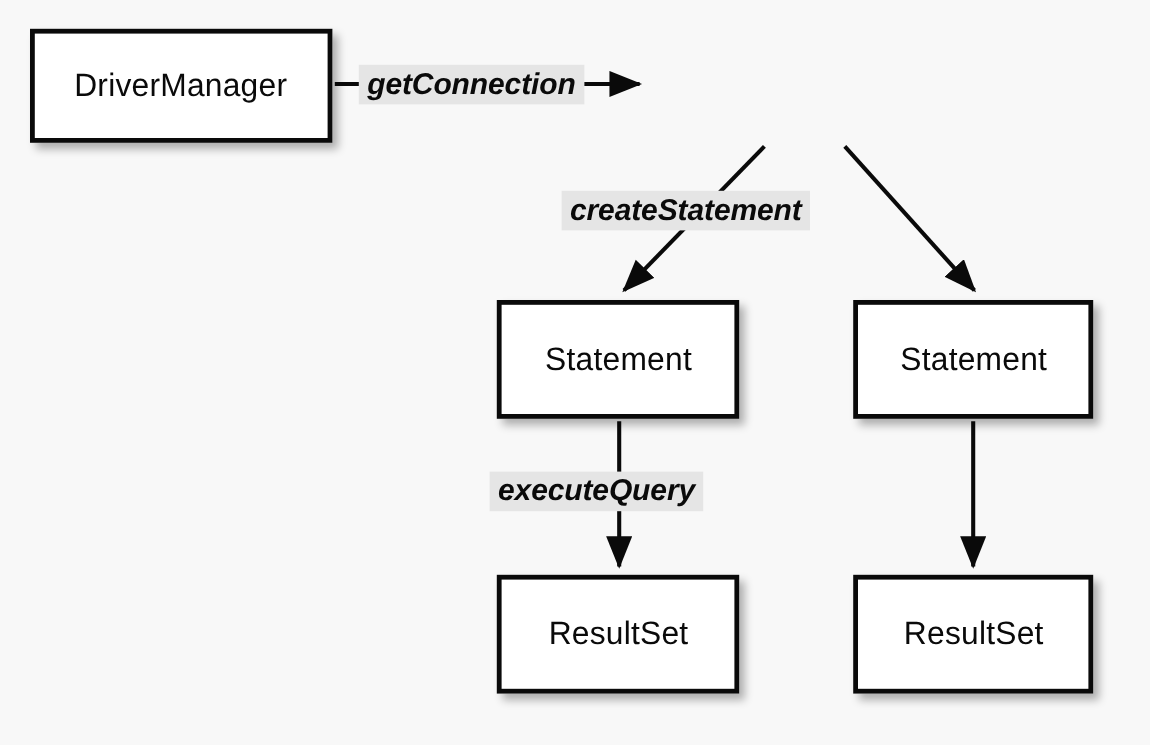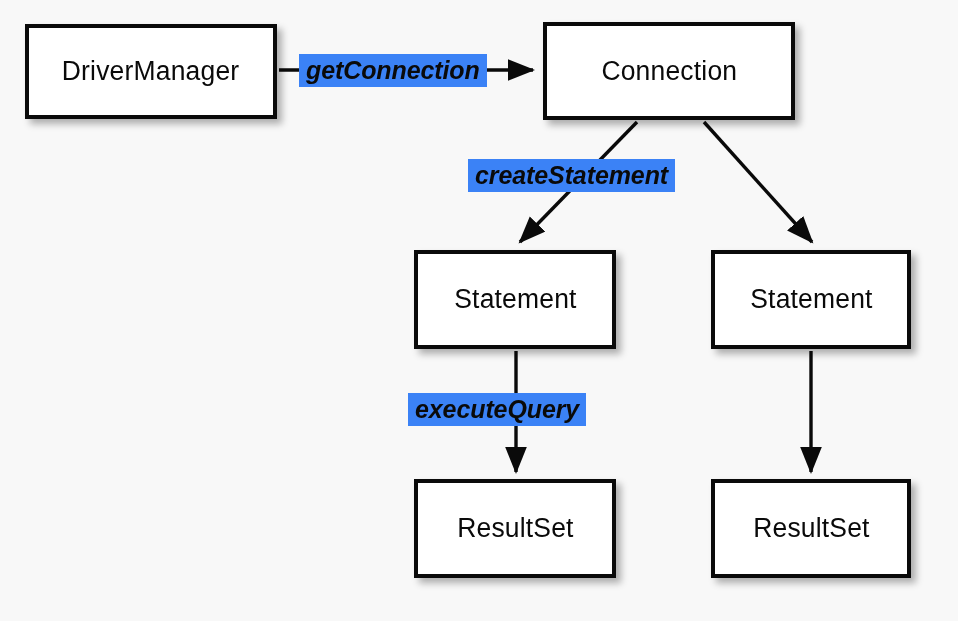--- a/index.html
+++ b/index.html
@@ -41,21 +41,21 @@
     font-family: "Liberation Sans", sans-serif;
     font-size: 27px;
     font-weight: 400;
     letter-spacing: 0.2px;
     color: #0a0a0a;
     white-space: nowrap;
     transform: scaleX(0.98);
   }
   .edge-label {
     position: absolute;
-    background: #3b82f6;
+    background: #e5e5e5;
     color: #0a0a0a;
     font-family: "Liberation Sans", sans-serif;
     font-style: italic;
     font-weight: bold;
     font-size: 25px;
     letter-spacing: -0.1px;
     white-space: nowrap;
     padding: 3px 7px 4px 7px;
     z-index: 4;
     line-height: 1.05;
@@ -91,23 +91,20 @@
 
     <g>
       <line x1="811" y1="351" x2="811" y2="472" stroke="#0a0a0a" stroke-width="3.4" marker-end="url(#arrowhead)"></line>
     </g>
   </svg>
 
   <div class="node" style="left:25px; top:24px; width:252px; height:95px;">
     <span class="node-label">DriverManager</span>
   </div>
 
-  <div class="node" style="left:543px; top:22px; width:252px; height:98px;">
-    <span class="node-label">Connection</span>
-  </div>
 
   <div class="node" style="left:414px; top:250px; width:202px; height:99px;">
     <span class="node-label">Statement</span>
   </div>
 
   <div class="node" style="left:711px; top:250px; width:200px; height:99px;">
     <span class="node-label">Statement</span>
   </div>
 
   <div class="node" style="left:414px; top:479px; width:202px; height:99px;">

